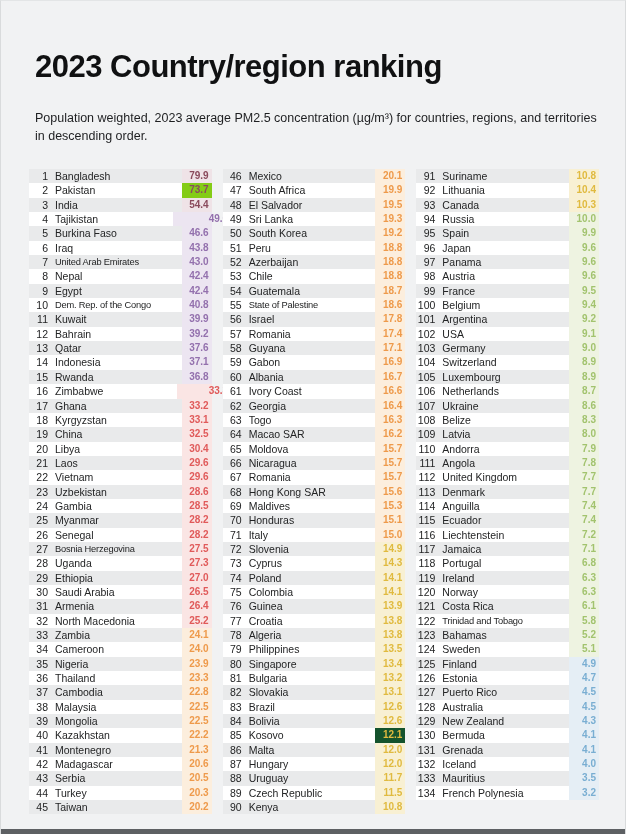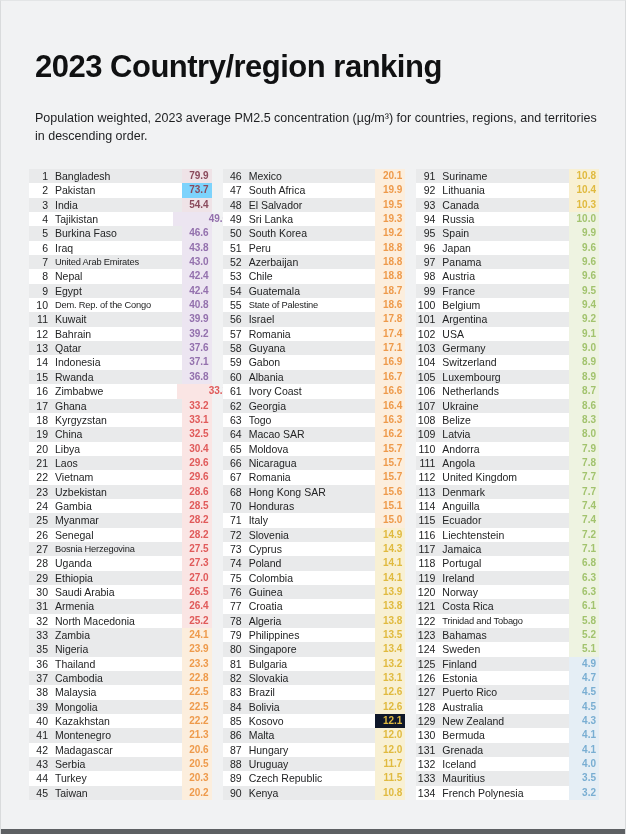--- a/index.html
+++ b/index.html
@@ -62,21 +62,21 @@
 <div class="ranking-table">
   <div class="ranking-col" id="col-1">
       <div class="row alt">
         <span class="rank">1</span>
         <span class="country">Bangladesh</span>
         <span class="value" style="color: rgb(138, 74, 92); background: rgb(239, 227, 231);">79.9</span>
       </div>
       <div class="row">
         <span class="rank">2</span>
         <span class="country">Pakistan</span>
-        <span class="value" style="color: rgb(138, 74, 92); background: #7dd3fc;">73.7</span>
+        <span class="value" style="color: rgb(138, 74, 92); background: #84cc16;">73.7</span>
       </div>
       <div class="row alt">
         <span class="rank">3</span>
         <span class="country">India</span>
         <span class="value" style="color: rgb(138, 74, 92); background: rgb(239, 227, 231);">54.4</span>
       </div>
       <div class="row">
         <span class="rank">4</span>
         <span class="country">Tajikistan</span>
         <span class="value" style="color: rgb(147, 112, 173); background: rgb(236, 229, 241); padding-left: 36px;">49.0</span>
@@ -219,20 +219,25 @@
       <div class="row">
         <span class="rank">32</span>
         <span class="country">North Macedonia</span>
         <span class="value" style="color: rgb(224, 90, 90); background: rgb(250, 229, 228);">25.2</span>
       </div>
       <div class="row alt">
         <span class="rank">33</span>
         <span class="country">Zambia</span>
         <span class="value" style="color: rgb(238, 154, 75); background: rgb(252, 238, 221);">24.1</span>
       </div>
+      <div class="row">
+        <span class="rank">34</span>
+        <span class="country">Cameroon</span>
+        <span class="value" style="color: rgb(238, 154, 75); background: rgb(252, 238, 221);">24.0</span>
+      </div>
       <div class="row alt">
         <span class="rank">35</span>
         <span class="country">Nigeria</span>
         <span class="value" style="color: rgb(238, 154, 75); background: rgb(252, 238, 221);">23.9</span>
       </div>
       <div class="row">
         <span class="rank">36</span>
         <span class="country">Thailand</span>
         <span class="value" style="color: rgb(238, 154, 75); background: rgb(252, 238, 221);">23.3</span>
       </div>
@@ -391,20 +396,25 @@
       <div class="row">
         <span class="rank">67</span>
         <span class="country">Romania</span>
         <span class="value" style="color: rgb(238, 154, 75); background: rgb(252, 238, 221);">15.7</span>
       </div>
       <div class="row alt">
         <span class="rank">68</span>
         <span class="country">Hong Kong SAR</span>
         <span class="value" style="color: rgb(238, 154, 75); background: rgb(252, 238, 221);">15.6</span>
       </div>
+      <div class="row">
+        <span class="rank">69</span>
+        <span class="country">Maldives</span>
+        <span class="value" style="color: rgb(238, 154, 75); background: rgb(252, 238, 221);">15.3</span>
+      </div>
       <div class="row alt">
         <span class="rank">70</span>
         <span class="country">Honduras</span>
         <span class="value" style="color: rgb(238, 154, 75); background: rgb(252, 238, 221);">15.1</span>
       </div>
       <div class="row">
         <span class="rank">71</span>
         <span class="country">Italy</span>
         <span class="value" style="color: rgb(238, 154, 75); background: rgb(252, 238, 221);">15.0</span>
       </div>
@@ -469,21 +479,21 @@
         <span class="value" style="color: rgb(224, 186, 63); background: rgb(248, 240, 211);">12.6</span>
       </div>
       <div class="row alt">
         <span class="rank">84</span>
         <span class="country">Bolivia</span>
         <span class="value" style="color: rgb(224, 186, 63); background: rgb(248, 240, 211);">12.6</span>
       </div>
       <div class="row">
         <span class="rank">85</span>
         <span class="country">Kosovo</span>
-        <span class="value" style="color: rgb(224, 186, 63); background: #0f172a;">12.1</span>
+        <span class="value" style="color: rgb(224, 186, 63); background: #14532d;">12.1</span>
       </div>
       <div class="row alt">
         <span class="rank">86</span>
         <span class="country">Malta</span>
         <span class="value" style="color: rgb(224, 186, 63); background: rgb(248, 240, 211);">12.0</span>
       </div>
       <div class="row">
         <span class="rank">87</span>
         <span class="country">Hungary</span>
         <span class="value" style="color: rgb(224, 186, 63); background: rgb(248, 240, 211);">12.0</span>

